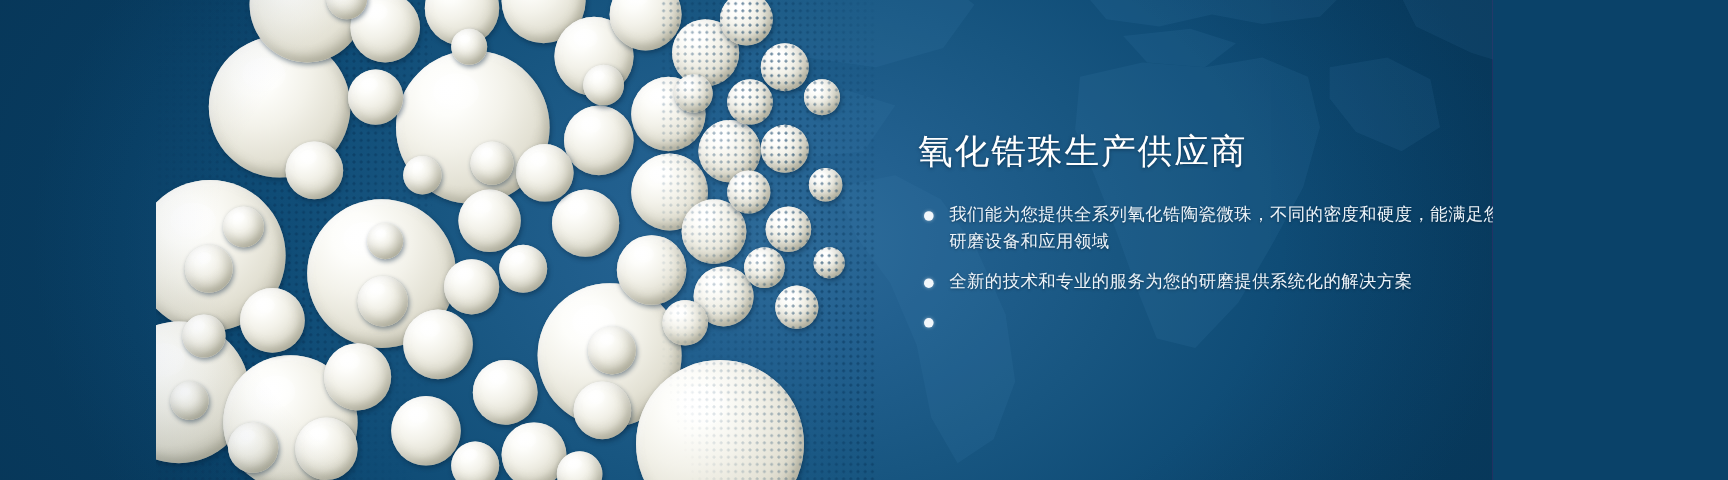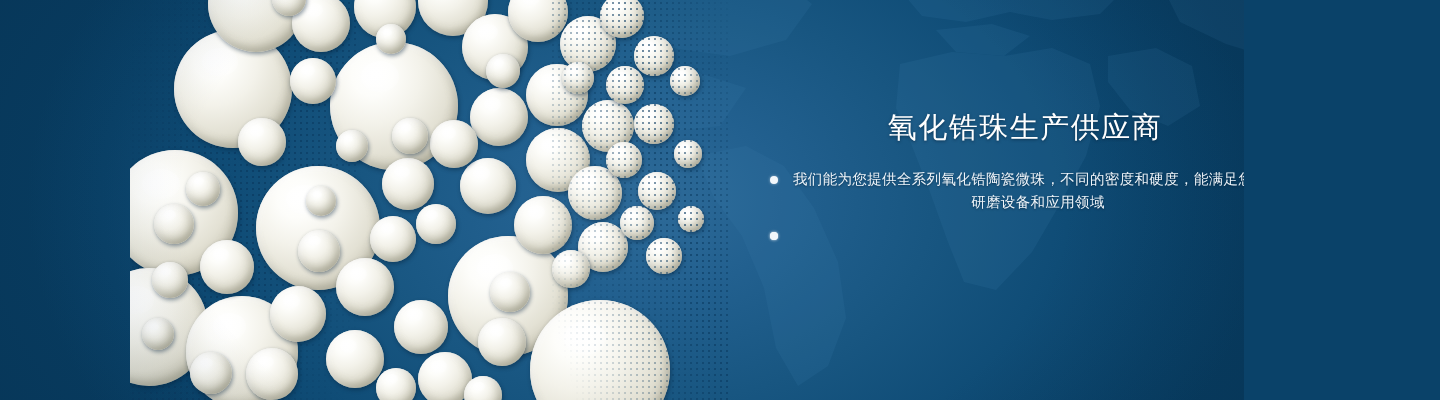--- a/index.html
+++ b/index.html
@@ -9,21 +9,20 @@
     overflow:hidden;
     background:#0a4269;
     font-family:"Liberation Sans","DejaVu Sans",sans-serif;
   }
 
   #banner {
     position:relative;
     width:1244px; height:400px;
     overflow:hidden;
     background:#701a75;
-    text-align:center;
   }
 
   
 
   .bg-base {
     position:absolute; inset:0;
     background:
       radial-gradient(ellipse 620px 440px at 52% 50%,
         #2e6b99 0%,
         #22608f 22%,
@@ -262,20 +261,21 @@
   <div class="content">
     <div class="headline">氧化锆珠生产供应商</div>
 
     <ul class="bullets">
       <li class="bullet">
         <span class="dot"></span>
         <span>我们能为您提供全系列氧化锆陶瓷微珠，不同的密度和硬度，能满足您各类研磨设备和应用领域</span>
       </li>
       <li class="bullet">
         <span class="dot"></span>
+        <span>全新的技术和专业的服务为您的研磨提供系统化的解决方案</span>
       </li>
       <li class="bullet">
         <span class="dot"></span>
       </li>
     </ul>
   </div>
 
 </div>
 
 </body></html>

